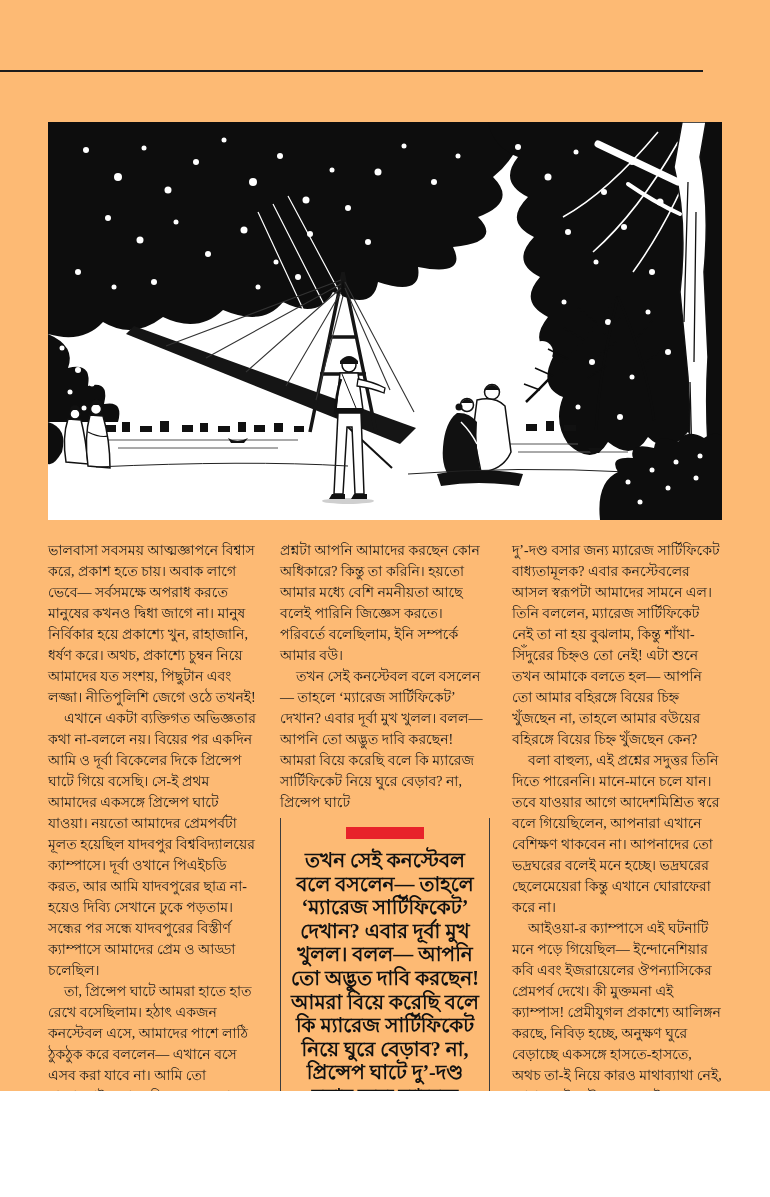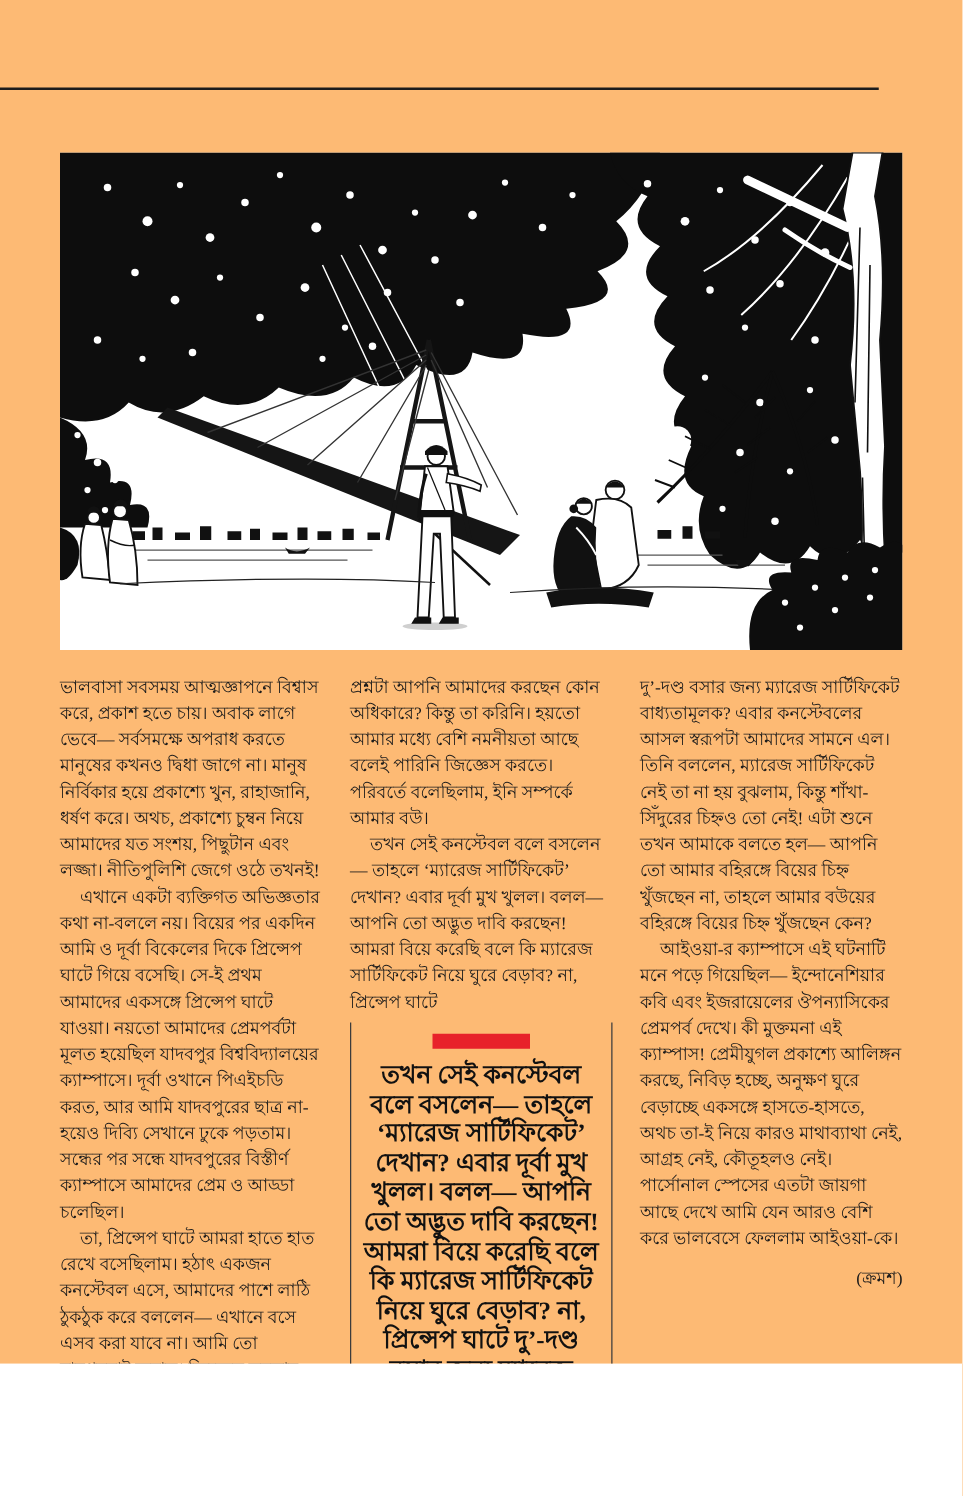--- a/index.html
+++ b/index.html
@@ -219,20 +219,21 @@
       <p class="ind">তখন সেই কনস্টেবল বলে বসলেন— তাহলে ‘ম্যারেজ সার্টিফিকেট’ দেখান? এবার দূর্বা মুখ খুলল। বলল— আপনি তো অদ্ভুত দাবি করছেন! আমরা বিয়ে করেছি বলে কি ম্যারেজ সার্টিফিকেট নিয়ে ঘুরে বেড়াব? না, প্রিন্সেপ ঘাটে</p>
       <div class="pullquote">
         <div class="redbar redbar-top"></div>
         <div class="pq-text">তখন সেই কনস্টেবল বলে বসলেন— তাহলে ‘ম্যারেজ সার্টিফিকেট’ দেখান? এবার দূর্বা মুখ খুলল। বলল— আপনি তো অদ্ভুত দাবি করছেন! আমরা বিয়ে করেছি বলে কি ম্যারেজ সার্টিফিকেট নিয়ে ঘুরে বেড়াব? না, প্রিন্সেপ ঘাটে দু’-দণ্ড বসার জন্য ম্যারেজ সার্টিফিকেট বাধ্যতামূলক?</div>
         <div class="redbar redbar-bottom"></div>
       </div>
     </div>
 
     <div class="col col-right">
       <p>দু’-দণ্ড বসার জন্য ম্যারেজ সার্টিফিকেট বাধ্যতামূলক? এবার কনস্টেবলের আসল স্বরূপটা আমাদের সামনে এল। তিনি বললেন, ম্যারেজ সার্টিফিকেট নেই তা না হয় বুঝলাম, কিন্তু শাঁখা-সিঁদুরের চিহ্নও তো নেই! এটা শুনে তখন আমাকে বলতে হল— আপনি তো আমার বহিরঙ্গে বিয়ের চিহ্ন খুঁজছেন না, তাহলে আমার বউয়ের বহিরঙ্গে বিয়ের চিহ্ন খুঁজছেন কেন?</p>
+      <p class="ind">বলা বাহুল্য, এই প্রশ্নের সদুত্তর তিনি দিতে পারেননি। মানে-মানে চলে যান। তবে যাওয়ার আগে আদেশমিশ্রিত স্বরে বলে গিয়েছিলেন, আপনারা এখানে বেশিক্ষণ থাকবেন না। আপনাদের তো ভদ্রঘরের বলেই মনে হচ্ছে। ভদ্রঘরের ছেলেমেয়েরা কিন্তু এখানে ঘোরাফেরা করে না।</p>
       <p class="ind">আইওয়া-র ক্যাম্পাসে এই ঘটনাটি মনে পড়ে গিয়েছিল— ইন্দোনেশিয়ার কবি এবং ইজরায়েলের ঔপন্যাসিকের প্রেমপর্ব দেখে। কী মুক্তমনা এই ক্যাম্পাস! প্রেমীযুগল প্রকাশ্যে আলিঙ্গন করছে, নিবিড় হচ্ছে, অনুক্ষণ ঘুরে বেড়াচ্ছে একসঙ্গে হাসতে-হাসতে, অথচ তা-ই নিয়ে কারও মাথাব্যাথা নেই, আগ্রহ নেই, কৌতূহলও নেই। পার্সোনাল স্পেসের এতটা জায়গা আছে দেখে আমি যেন আরও বেশি করে ভালবেসে ফেললাম আইওয়া-কে।</p>
       <div class="credits">
         <div>(ক্রমশ)</div>
 
       </div>
     </div>
 
   </div>
 
   <div class="rule rule-bottom"></div>

